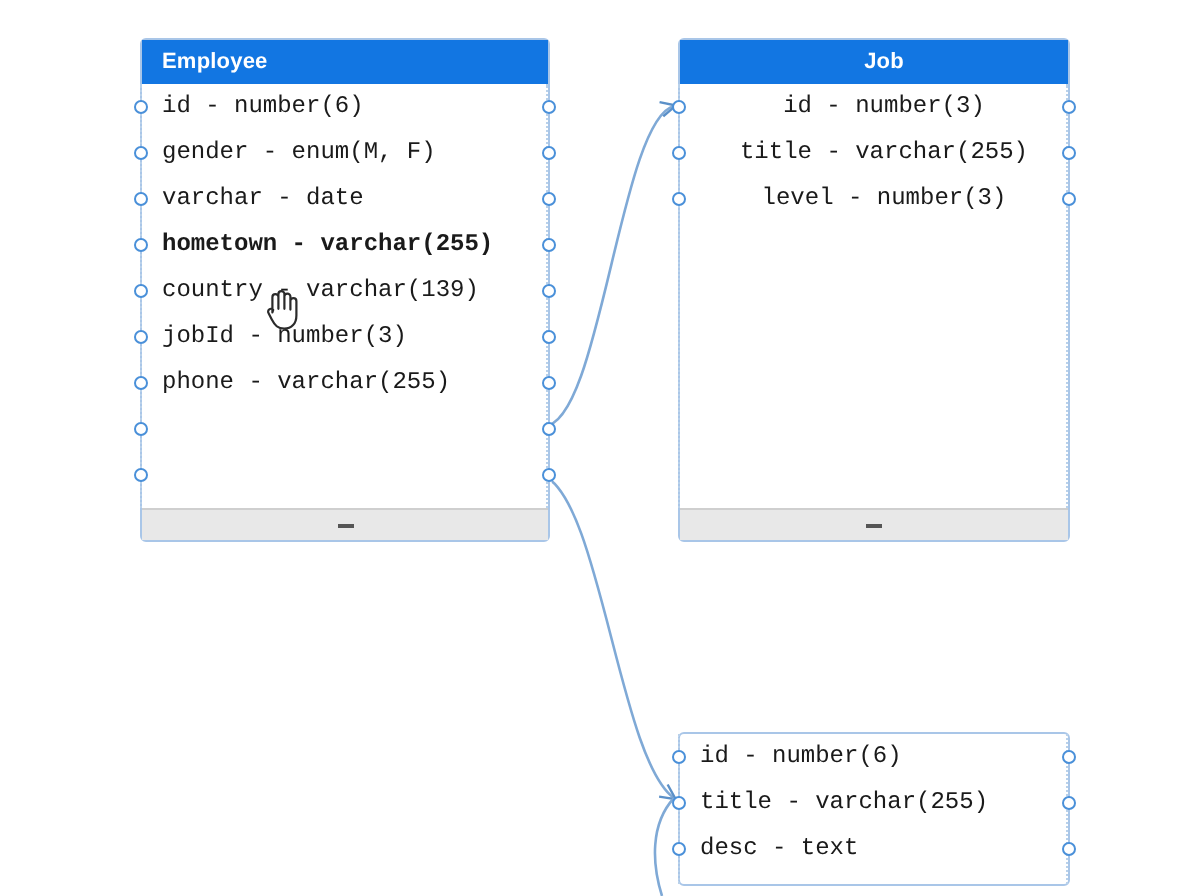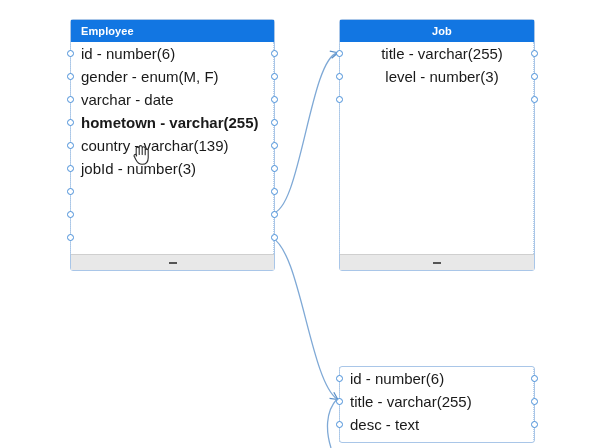--- a/index.html
+++ b/index.html
@@ -58,27 +58,28 @@
     white-space: nowrap;
   }
 
   .entity-body {
     position: relative;
   }
 
   .field-row {
     height: 23px;
     line-height: 23px;
-    font-size: 15px;
+    font-size: 12px;
     color: #1a1a1a;
     padding-left: 10px;
     box-sizing: border-box;
     white-space: nowrap;
     overflow: hidden;
     position: relative;
+    font-family: Liberation Mono, monospace;
   }
   .field-row.hovered {
     font-weight: bold;
   }
 
   .entity-footer {
     height: 15px;
     background: #e8e8e8;
     border-top: 1px solid #cfcfcf;
     position: relative;
@@ -164,32 +165,34 @@
           <div class="port left" style="top: 99.5px;"></div>
           <div class="port right" style="top: 99.5px;"></div>
           <div class="field-row">country - varchar(139)</div>
           <div class="port left" style="top: 122.5px;"></div>
           <div class="port right" style="top: 122.5px;"></div>
           <div class="port left" style="top: 145.5px;"></div>
           <div class="port right" style="top: 145.5px;"></div>
           <div class="field-row">jobId - number(3)</div>
           <div class="port left" style="top: 168.5px;"></div>
           <div class="port right" style="top: 168.5px;"></div>
+          <div class="field-row">phone - varchar(255)</div>
           <div class="port left" style="top: 191.5px;"></div>
           <div class="port right" style="top: 191.5px;"></div>
         </div>
         <div class="entity-footer">
           <div class="collapse-dash"></div>
         </div>
       </div>
       <div class="entity" style="left: 339px; top: 19px; width: 196px; text-align: center;">
         <div class="entity-header">Job</div>
         <div class="entity-body" style="height: 212px;">
           <div class="rail left" style="top: 0px; height: 212px;"></div>
           <div class="rail right" style="top: 0px; height: 212px;"></div>
+          <div class="field-row">id - number(3)</div>
           <div class="port left" style="top: 7.5px;"></div>
           <div class="port right" style="top: 7.5px;"></div>
           <div class="field-row">title - varchar(255)</div>
           <div class="port left" style="top: 30.5px;"></div>
           <div class="port right" style="top: 30.5px;"></div>
           <div class="field-row">level - number(3)</div>
           <div class="port left" style="top: 53.5px;"></div>
           <div class="port right" style="top: 53.5px;"></div>
         </div>
         <div class="entity-footer">

